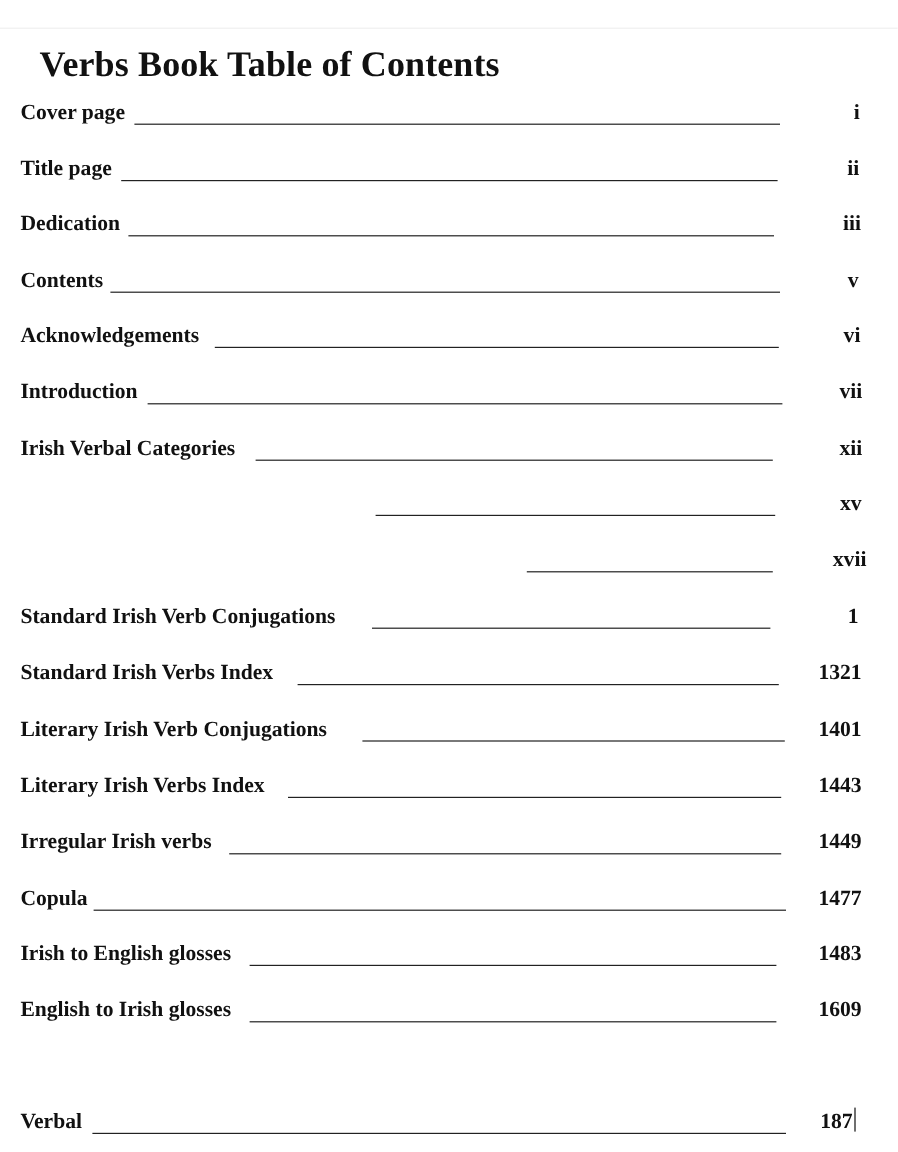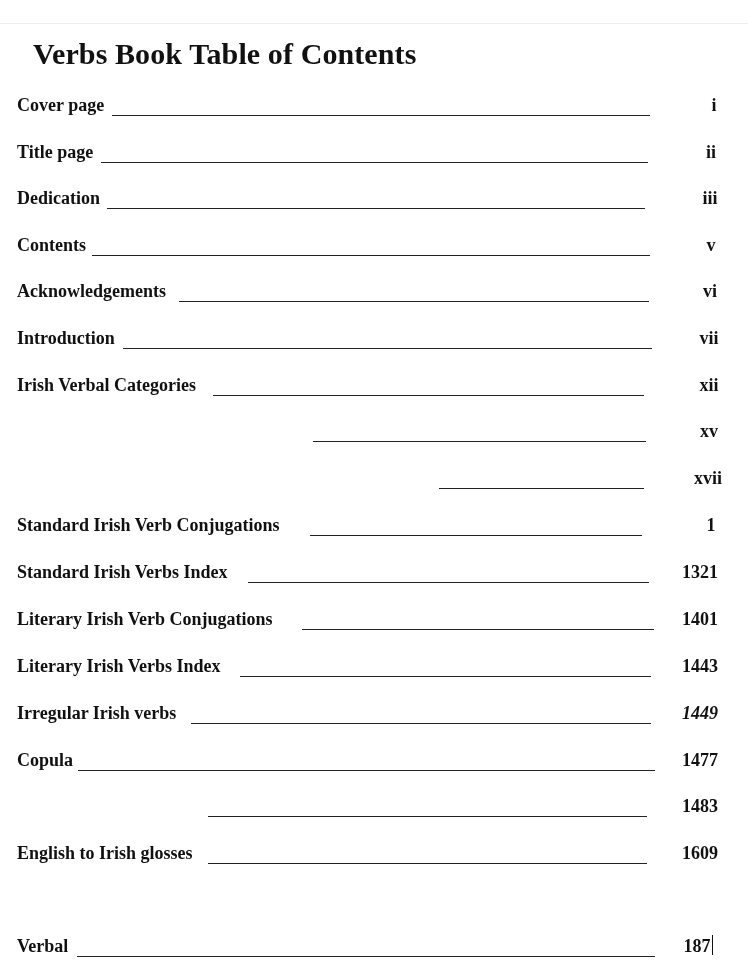--- a/index.html
+++ b/index.html
@@ -7,21 +7,21 @@
     width: 748px; height: 960px; position: relative; overflow: hidden;
     font-family: "Liberation Serif", "DejaVu Serif", serif; color: #111111;
   }
   .top-rule {
     position: absolute; left: 0; top: 23px; width: 748px; height: 1px; background: #efefef;
   }
   .title {
     position: absolute; left: 17px; top: 18px;
     font-size: 30px; font-weight: bold; letter-spacing: 0.1px; margin: 16px; line-height: 40px;
   }
-  .toc { position: absolute; left: 0; top: 16px; width: 748px; height: 840px; }
+  .toc { position: absolute; left: 0; top: 4px; width: 748px; height: 840px; }
   .entry {
     position: absolute; left: 17px; height: 24px; width: 731px;
   }
   .label {
     position: absolute; left: 0; bottom: 2px;
     font-size: 18px; font-weight: bold; white-space: nowrap; line-height: 22px;
   }
   .leader {
     position: absolute; bottom: 2px; height: 1.5px; background: #222222;
   }
@@ -114,30 +114,31 @@
 
   <div class="entry" style="top:639px;">
     <span class="label">Literary Irish Verbs Index</span>
     <div class="leader" style="left:223px; width:411px;"></div>
     <span class="page" style="left:653px;">1443</span>
   </div>
 
   <div class="entry" style="top:686px;">
     <span class="label">Irregular Irish verbs</span>
     <div class="leader" style="left:174px; width:460px;"></div>
-    <span class="page" style="left:653px;font-style:italic;">1449</span>
+    <span class="page" style="left:653px;">1449</span>
   </div>
 
   <div class="entry" style="top:733px;">
     <span class="label">Copula</span>
     <div class="leader" style="left:61px; width:577px;"></div>
     <span class="page" style="left:653px;">1477</span>
   </div>
 
   <div class="entry" style="top:779px;">
+    <span class="label">Irish to English glosses</span>
     <div class="leader" style="left:191px; width:439px;"></div>
     <span class="page" style="left:653px;">1483</span>
   </div>
 
   <div class="entry" style="top:826px;">
     <span class="label">English to Irish glosses</span>
     <div class="leader" style="left:191px; width:439px;"></div>
     <span class="page" style="left:653px;">1609</span>
   </div>
 

